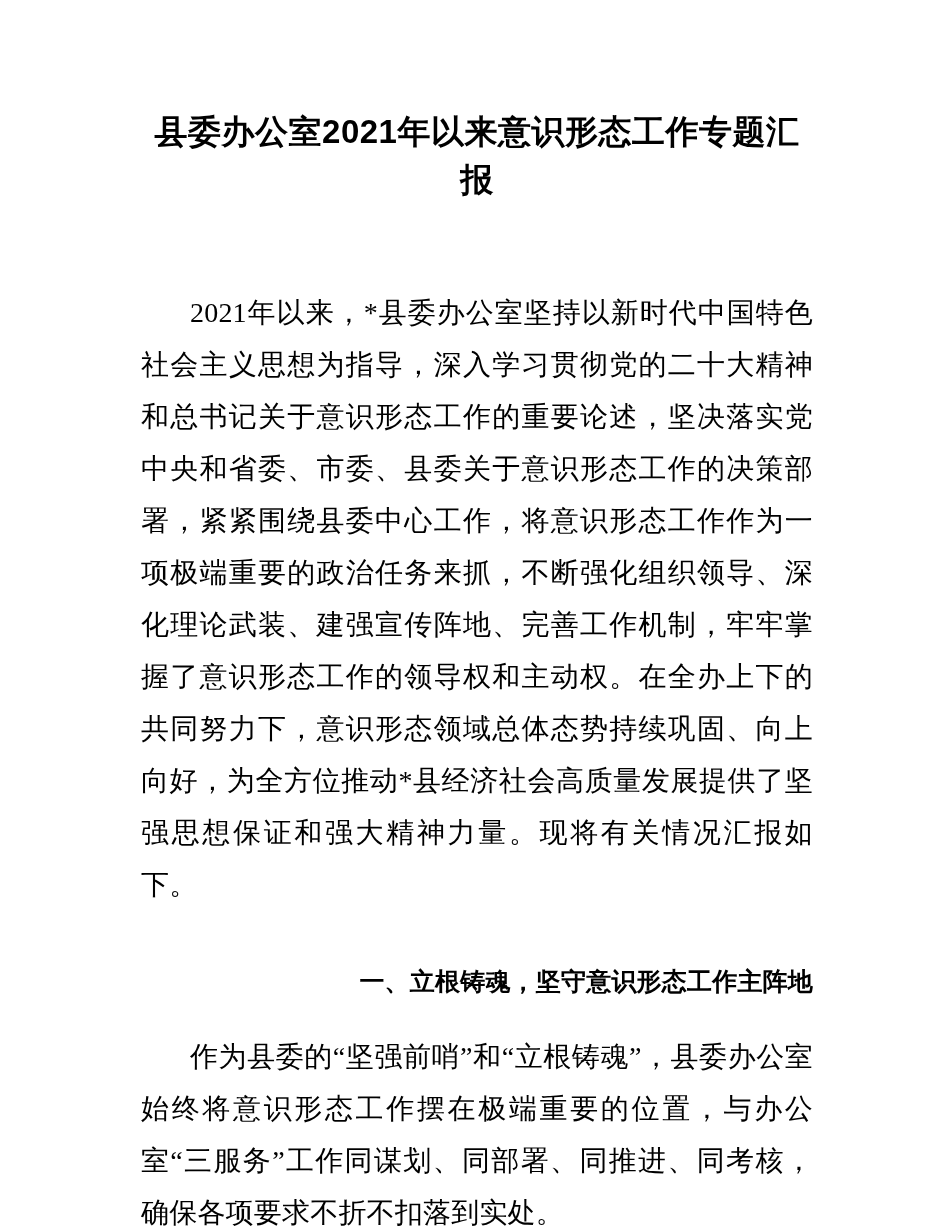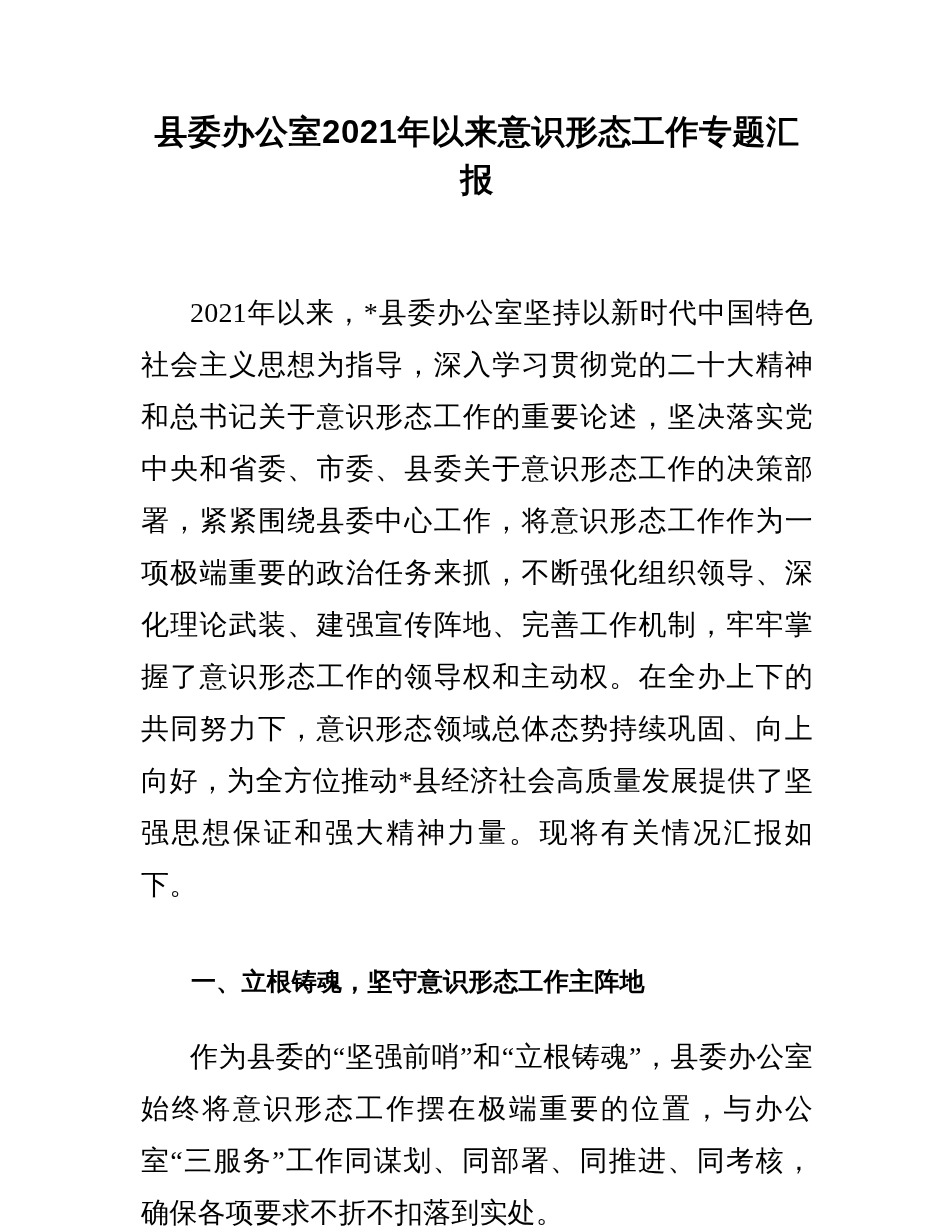--- a/index.html
+++ b/index.html
@@ -65,21 +65,21 @@
 
   
   .section-heading {
     margin: 0;
     padding-top: 44px;
     font-family: "Liberation Sans", "DejaVu Sans", sans-serif;
     font-weight: 600;
     font-size: 25px;
     line-height: 52px;
     text-indent: 50px;
-    text-align: left;
+    text-align: right;
     word-break: break-all;
     letter-spacing: 0.2px;
   }
 
   .para-after-heading {
     padding-top: 24px;
   }
 </style>
 </head>
 <body>

